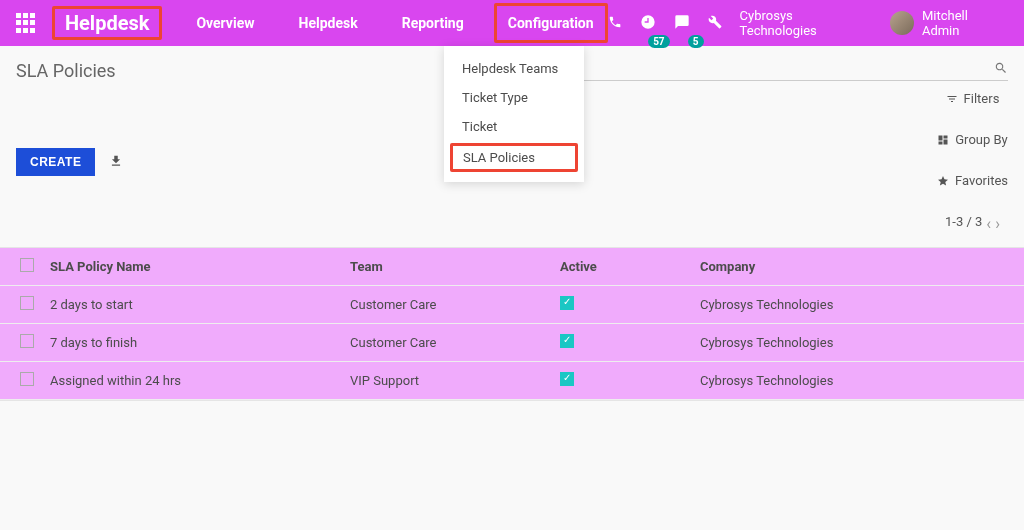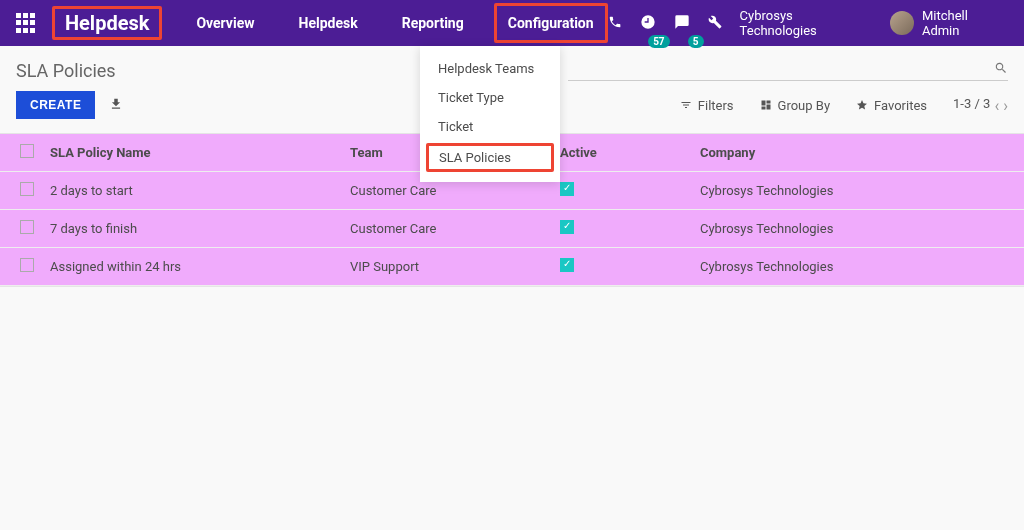--- a/index.html
+++ b/index.html
@@ -1,41 +1,41 @@
 <!DOCTYPE html>
 <html><head>
 <meta charset="utf-8">
 <style>
   * { box-sizing: border-box; margin: 0; padding: 0; }
   body { font-family: -apple-system, BlinkMacSystemFont, "Segoe UI", Roboto, Arial, sans-serif; font-size: 13px; color: #4c4c4c; background: #f9f9f9; width: 1024px; }
-  .topbar { background: #4c1d95; color: #fff; height: 46px; display: flex; align-items: center; padding: 0 16px; position: relative; }
+  .topbar { background: #d946ef; color: #fff; height: 46px; display: flex; align-items: center; padding: 0 16px; position: relative; }
   .apps-icon { width: 20px; height: 20px; display: inline-flex; flex-wrap: wrap; gap: 2px; margin-right: 16px; cursor: pointer; }
   .apps-icon span { width: 5px; height: 5px; background: #fff; }
   .brand { font-size: 20px; font-weight: bold; padding: 2px 10px; border: 3px solid #e43; border-radius: 2px; margin-right: 20px; }
   .nav { display: flex; gap: 16px; font-weight: bold; }
   .nav-item { padding: 12px 14px; color: #fff; cursor: pointer; font-size: 14px; }
   .nav-item.config { border: 3px solid #e43; border-radius: 2px; padding: 9px 11px; position: relative; }
   .top-right { margin-left: auto; display: flex; align-items: center; gap: 18px; }
   .icon-btn { color: #fff; font-size: 14px; position: relative; cursor: pointer; }
   .badge { position: absolute; top: -8px; right: -14px; background: #00a09d; color: #fff; font-size: 10px; font-weight: bold; padding: 1px 5px; border-radius: 8px; margin-top: 29px; }
   .company { color: #fff; font-size: 13px; cursor: pointer; }
   .user { display: flex; align-items: center; gap: 8px; color: #fff; cursor: pointer; }
   .avatar { width: 24px; height: 24px; border-radius: 50%; background: linear-gradient(135deg,#b8a38e,#7a6a5a); display: inline-block; }
-  .dropdown { position: absolute; top: 46px; left: 420px; background: #fff; box-shadow: 0 2px 10px rgba(0,0,0,.15); width: 140px; z-index: 10; padding: 8px 0; }
+  .dropdown { position: absolute; top: 46px; left: 444px; background: #fff; box-shadow: 0 2px 10px rgba(0,0,0,.15); width: 140px; z-index: 10; padding: 8px 0; }
   .dd-item { padding: 7px 18px; font-size: 13px; color: #4c4c4c; cursor: pointer; }
   .dd-item.hl { border: 3px solid #e43; border-radius: 2px; margin: 2px 6px; padding: 4px 10px; }
   .control-row1 { display: flex; align-items: center; padding: 14px 16px 4px; }
   .page-title { font-size: 18px; color: #666; }
   .search-area { margin-left: auto; width: 440px; border-bottom: 1px solid #ccc; display: flex; align-items: center; padding-bottom: 2px; }
   .search-input { flex: 1; border: none; outline: none; font-size: 13px; background: transparent; }
   .search-icon { color: #888; font-size: 14px; cursor: pointer; }
   .control-row2 { display: flex; align-items: center; padding: 6px 16px 14px; }
   .create-btn { background: #1d4ed8; color: #fff; border: none; padding: 7px 14px; font-size: 12px; font-weight: bold; letter-spacing: .5px; cursor: pointer; }
   .dl-icon { margin-left: 14px; color: #666; cursor: pointer; font-size: 14px; }
-  .toolbar-right { margin-left: auto; display: flex; align-items: center; gap: 26px; color: #555; }
+  .toolbar-right { margin-left: auto; display: flex; align-items: center; gap: 26px; color: #555; flex-direction: column; }
   .tb-item { display: flex; align-items: center; gap: 6px; cursor: pointer; font-size: 13px; }
   .pager { display: flex; align-items: flex-start; gap: 4px; font-size: 13px; }
   .pager-arrow { color: #999; cursor: pointer; font-size: 16px; }
   .table-wrap { background: #f0abfc; border-top: 1px solid #e5e5e5; border-bottom: 1px solid #e5e5e5; margin-bottom: 20px; }
   table { width: 100%; border-collapse: collapse; }
   th, td { text-align: left; padding: 10px 8px; border-bottom: 1px solid #eee; font-size: 13px; }
   th { color: #4c4c4c; font-weight: 700; }
   th:first-child, td:first-child { width: 40px; padding-left: 20px; }
   .cb { width: 14px; height: 14px; border: 1.5px solid #aaa; display: inline-block; cursor: pointer; }
   .cb.checked { background: #1ac7c4; border-color: #1ac7c4; position: relative; }

